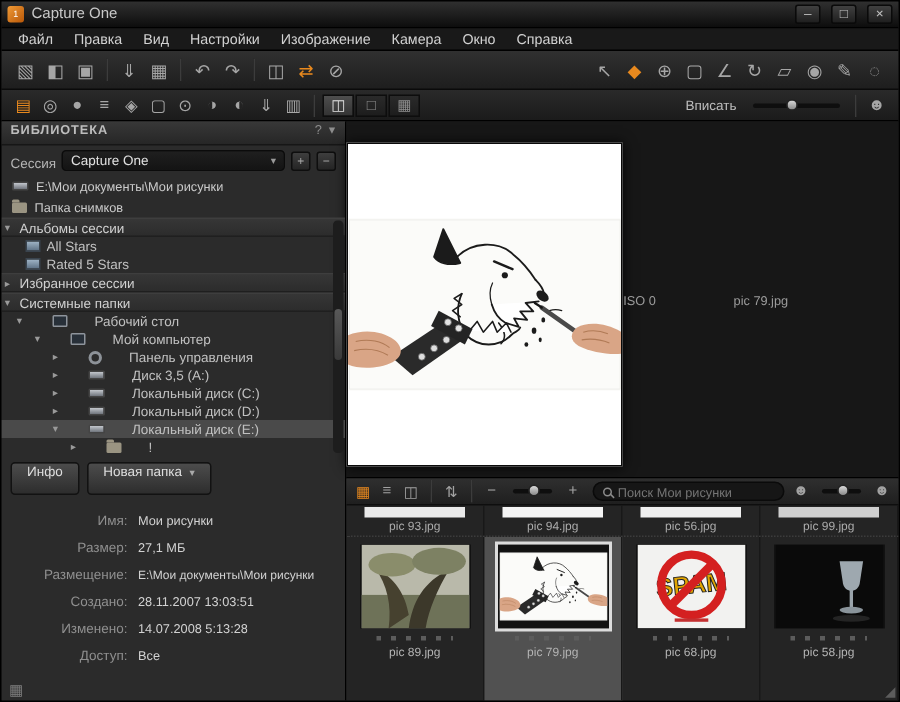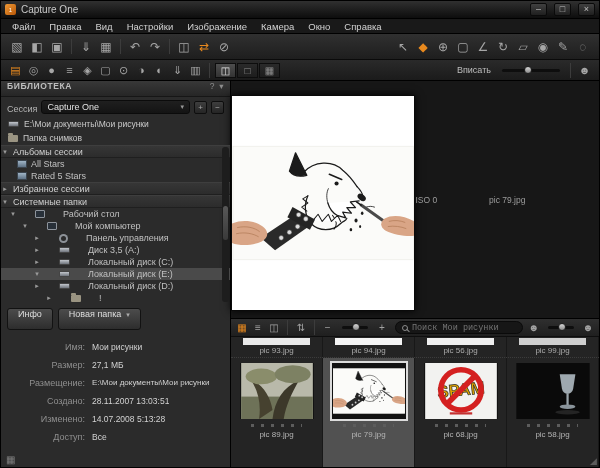--- a/index.html
+++ b/index.html
@@ -56,38 +56,38 @@
   .ico-folder::before{content:"";position:absolute;top:-2px;left:0;width:5px;height:2px;background:#9a9482;border-radius:1px 1px 0 0}
   .ico-disk{width:11px;height:6px;background:linear-gradient(#c2c6cc,#70757d);border-radius:1px;border:1px solid #444}
   .ico-pc{width:10px;height:8px;background:#283039;border:1px solid #8e949c;border-radius:1px}
   .ico-img{width:10px;height:8px;background:linear-gradient(#9fb4c6,#5e7286);border:1px solid #3a444e}
   .ico-gear{width:9px;height:9px;background:#8d9298;border-radius:50%;position:relative}
   .ico-gear::before{content:"";position:absolute;inset:2px;background:#2b2b2b;border-radius:50%}
   .btn-row{display:flex;gap:5px;padding:4px 6px;align-items:center;flex:0 0 auto}
   .btn{background:linear-gradient(#4c4c4c,#2d2d2d);border:1px solid #121212;border-radius:3px;color:#dedede;font-size:9px;height:17px;display:flex;align-items:flex-end;gap:5px;padding:10px 10px}
   .btn .dd-arrow{font-size:7px;color:#aaa}
   .info{padding:8px 8px 4px 4px;display:flex;flex-direction:column;gap:8px;flex:1;min-height:0}
-  .irow{display:flex;gap:7px;align-items:flex-start}
+  .irow{display:flex;gap:7px;align-items:flex-end}
   .ilabel{width:80px;flex:0 0 80px;text-align:right;color:#8f8f8f}
   .ivalue{color:#d2d2d2;font-size:8.5px;white-space:nowrap;overflow:hidden}
   .lib-footer{height:15px;display:flex;align-items:center;padding:0 5px;color:#7e7e7e;flex:0 0 auto;font-size:10px}
   
   .main{flex:1;display:flex;flex-direction:column;min-width:0;background:#181818}
   .viewer{height:238px;flex:0 0 238px;display:flex;flex-direction:row;align-items:center;background:#171717;border-bottom:1px solid #000}
   .canvas{margin-top:6px;width:348px;height:216px;background:#fff;border:1px solid #0a0a0a;box-shadow:0 0 8px rgba(0,0,0,.9)}
   .canvas svg{display:block;width:100%;height:100%}
   .viewer-status{width:348px;height:14px;position:relative;display:flex;align-items:center;justify-content:center;color:#9c9c9c;font-size:8.5px}
   .iso{position:absolute;left:0}
   
   .browser{flex:1;display:flex;flex-direction:column;background:#242424;min-height:0}
   .browser-toolbar{height:18px;flex:0 0 18px;background:linear-gradient(#2f2f2f,#1f1f1f);border-bottom:1px solid #0e0e0e;display:flex;align-items:center;padding:0 4px;gap:2px}
   .bico{width:16px;height:14px;font-size:10px;color:#a2a2a2;display:flex;align-items:center;justify-content:center}
   .bico.orange{color:#e8891e}
   .search{width:128px;height:13px;background:#161616;border:1px solid #0a0a0a;border-radius:7px;display:flex;align-items:center;gap:4px;padding:0 6px;margin-left:4px}
-  .search input{flex:1;background:transparent;border:none;outline:none;color:#b9b9b9;font-size:8.5px;font-family:Liberation Mono, monospace;min-width:0}
+  .search input{flex:1;background:transparent;border:none;outline:none;color:#b9b9b9;font-size:8.5px;font-family:Liberation Sans, sans-serif;min-width:0}
   .mag{width:6px;height:6px;border:1px solid #8b8b8b;border-radius:50%;position:relative;flex:0 0 auto}
   .mag::after{content:"";position:absolute;width:4px;height:1px;background:#8b8b8b;transform:rotate(45deg);right:-3px;bottom:-1px}
   .grid-area{flex:1;display:flex;flex-direction:column;min-height:0}
   .row1{height:21px;flex:0 0 21px;display:flex;border-bottom:1px dotted #3c3c3c}
   .cell1{flex:1;border-right:1px solid #181818;display:flex;flex-direction:column;align-items:center;justify-content:flex-end}
   .sliver{width:74%;height:7px}
   .tlabel{height:12px;line-height:12px;font-size:8px;color:#ababab}
   .row2{flex:1;display:flex;min-height:0}
   .cell2{flex:1;border-right:1px solid #181818;display:flex;flex-direction:column;align-items:center;padding-top:5px;gap:2px;min-width:0}
   .cell2.selected{background:#515151}
@@ -286,29 +286,29 @@
         <div class="trow d2">
           <span class="tw">▸</span>
           <span class="ic ico-disk"></span>
           <span class="tl">Диск 3,5 (A:)</span>
         </div>
         <div class="trow d2">
           <span class="tw">▸</span>
           <span class="ic ico-disk"></span>
           <span class="tl">Локальный диск (C:)</span>
         </div>
+        <div class="trow d2">
+          <span class="tw">▸</span>
+          <span class="ic ico-disk"></span>
+          <span class="tl">Локальный диск (D:)</span>
+        </div>
         <div class="trow d2 sel">
           <span class="tw">▾</span>
           <span class="ic ico-disk"></span>
           <span class="tl">Локальный диск (E:)</span>
-        </div>
-        <div class="trow d2">
-          <span class="tw">▸</span>
-          <span class="ic ico-disk"></span>
-          <span class="tl">Локальный диск (D:)</span>
         </div>
         <div class="trow d3">
           <span class="tw">▸</span>
           <span class="ic ico-folder"></span>
           <span class="tl">!</span>
         </div>
 
         <div class="vscroll">
           <div class="vthumb"></div>
         </div>

